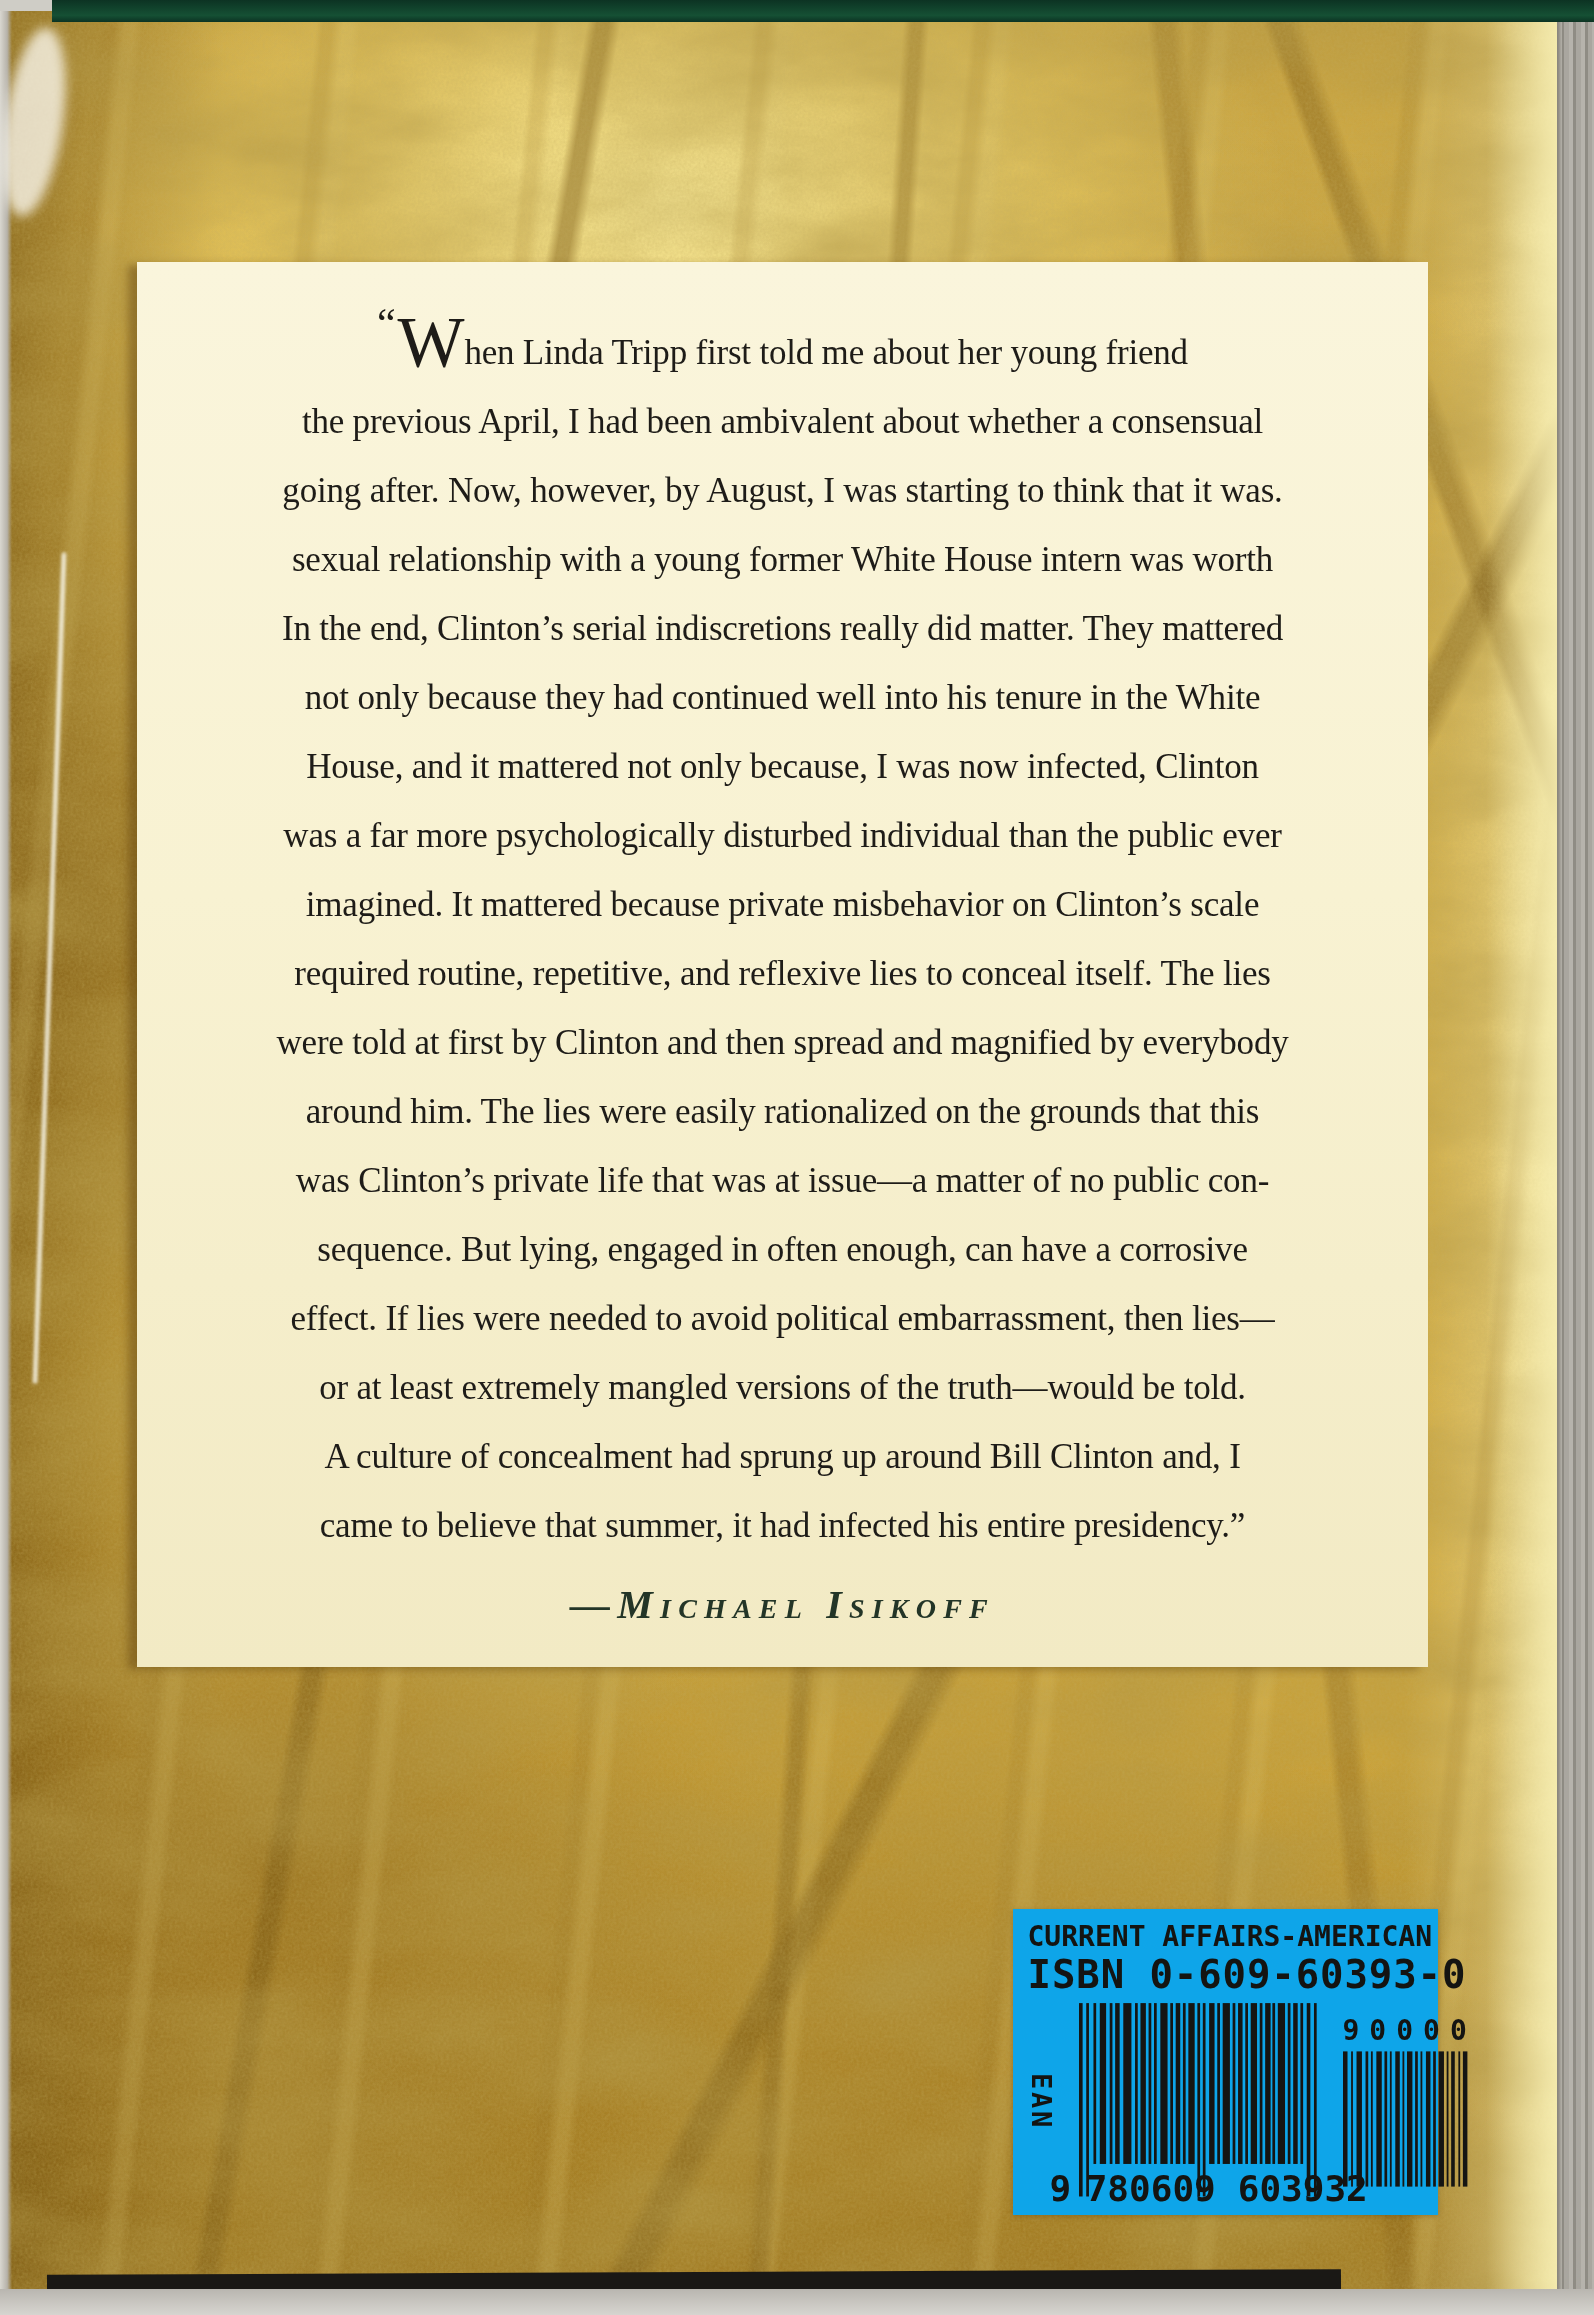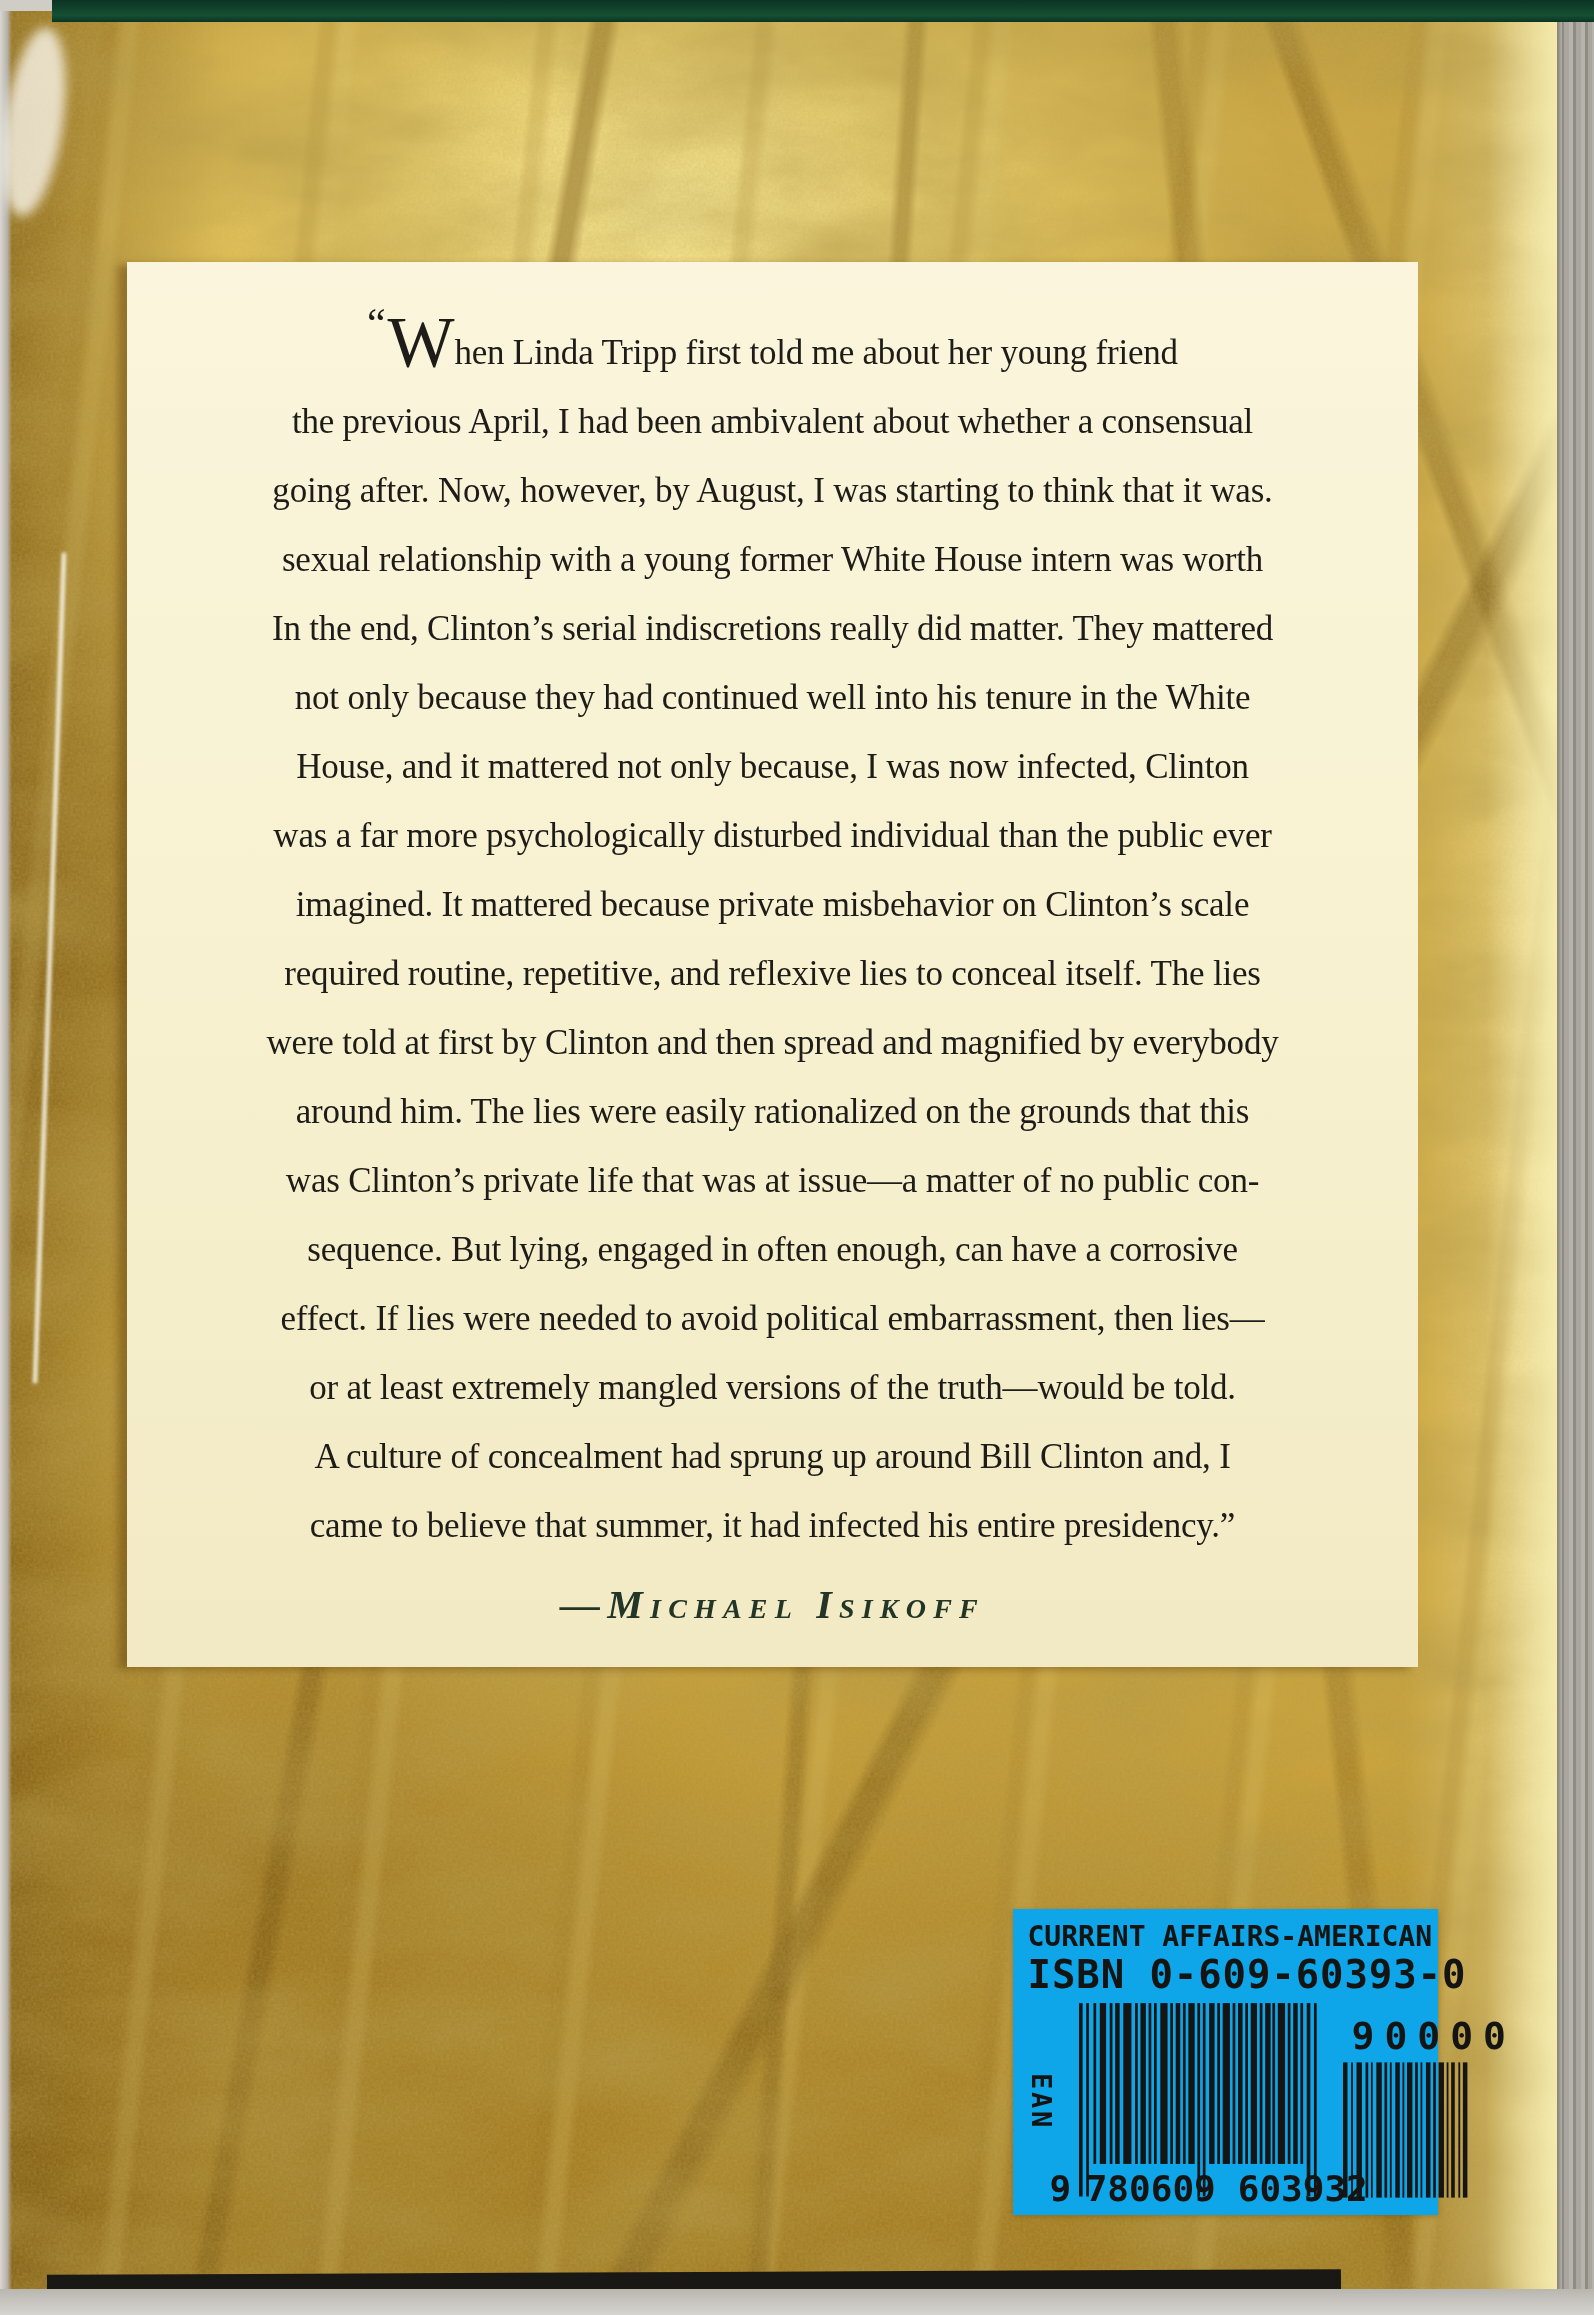--- a/index.html
+++ b/index.html
@@ -51,21 +51,21 @@
     filter:blur(1.8px);transform:rotate(2deg);border-radius:2.7px;}
   .tl-wrinkle{left:5.4px;top:27px;width:58px;height:190px;background:rgba(248,244,232,0.8);
     filter:blur(5.4px);transform:rotate(8deg);border-radius:50%;}
   .top-strip{left:52px;top:0;right:0;height:22px;background:linear-gradient(#0c3323,#155034 70%,#0c3323);}
   .tl-notch{left:0;top:0;width:52px;height:11px;background:#cfcdc6;}
   .bottom-edge{left:47px;top:2272px;width:1294px;height:22px;background:#1a1815;transform:rotate(-0.25deg);}
   .bottom-band{left:0;top:2289px;width:100%;height:27px;background:linear-gradient(#b9b6b0,#d8d6d1);}
 
   
   .quote-box{
-    left:127px;top:262px;width:1291px;height:1405px;overflow:hidden;
+    left:137px;top:262px;width:1291px;height:1405px;overflow:hidden;
     background:linear-gradient(180deg,#faf5dc 0%, #f8f2d2 45%, #f2eac4 100%);
     box-shadow:-9px 2.7px 8.1px rgba(90,60,10,0.45);
     text-align:center;padding-top:27px;box-sizing:border-box;
     font-family:"Liberation Serif","DejaVu Serif",serif;color:#1e1c18;
   }
   .qline{margin:0;line-height:69px;font-size:35px;letter-spacing:-0.2px;white-space:nowrap;}
   .oq{font-size:42px;vertical-align:27px;letter-spacing:1.8px;}
   .dc{font-size:71px;line-height:0;vertical-align:-1.8px;}
   .attribution{margin:18px 0 0 0;font-size:40px;line-height:54px;letter-spacing:7.2px;
     font-weight:600;color:#233527;white-space:nowrap;font-style:italic;}
@@ -81,21 +81,21 @@
   .bc-cat{font-size:28px;line-height:33px;font-weight:700;text-align:center;white-space:nowrap;}
   .bc-isbn{font-size:39px;line-height:43px;font-weight:700;text-align:left;white-space:nowrap;letter-spacing:0.9px;}
   .bc-row{position:relative;height:206px;margin-top:7.2px;}
   .ean{position:absolute;left:-14.5px;top:83px;transform:rotate(90deg);
     font-size:27px;font-weight:700;letter-spacing:2.7px;}
   .bc-main{position:absolute;left:51px;top:0;}
   .bc-digits{position:absolute;left:22px;top:165px;font-size:36px;font-weight:700;white-space:nowrap;}
   .bc-digits .d1{margin-right:14.5px;}
   .bc-digits .d2{margin-right:22px;}
   .bc-addon{position:absolute;left:315px;top:11px;width:128px;text-align:center;}
-  .bc-price{font-size:38px;font-weight:700;letter-spacing:10px;margin-left:9px;white-space:nowrap;}
+  .bc-price{font-size:28px;font-weight:700;letter-spacing:10px;margin-left:0;white-space:nowrap;}
   .bc-addon svg{margin-top:3.6px;}
 </style>
 </head>
 <body>
 
 <div class="layer bg-base"></div>
 <div class="layer bg-creases"></div>
 
 <svg class="layer tex" width="1595" height="2316" aria-hidden="true" viewBox="0 0 1763 2560">
   <defs>

